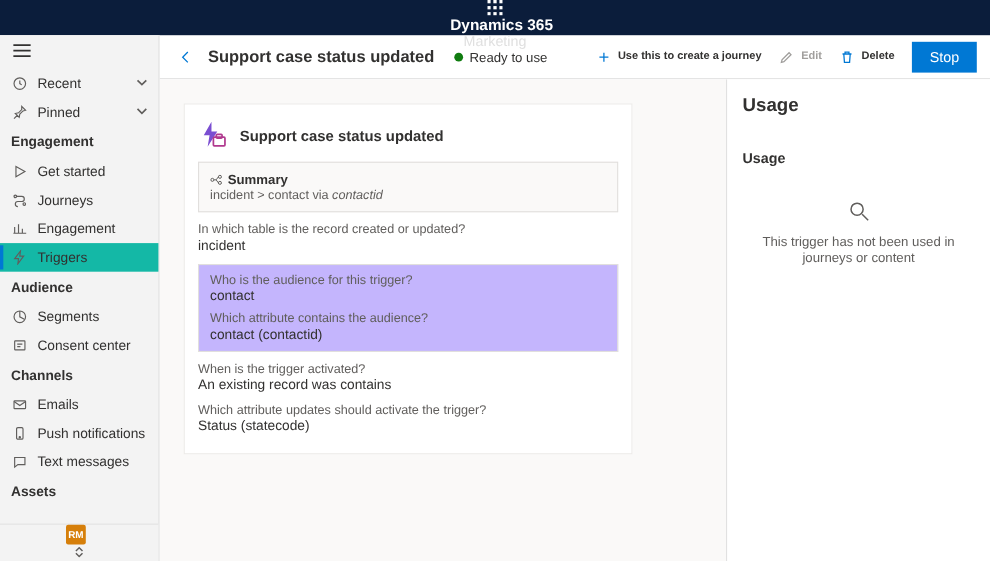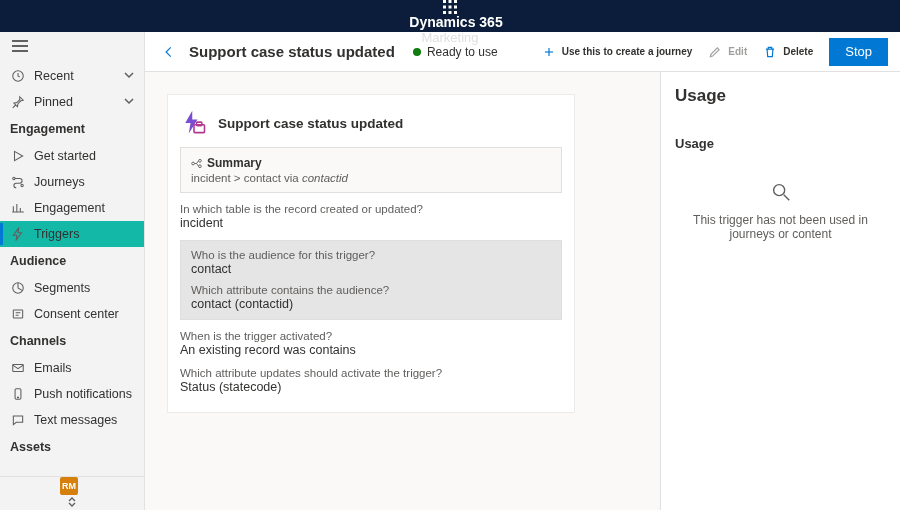--- a/index.html
+++ b/index.html
@@ -59,21 +59,21 @@
 .trig-icon { width:28px; height:28px; margin-right:10px; }
 .card-title { font-size:13.5px; font-weight:600; }
 .summary-box { margin: 0 12px; border:1px solid #e1dfdd; background:#faf9f8; padding:8px 10px; }
 .summary-label { font-size:12px; font-weight:600; display:flex; align-items:center; }
 .summary-label svg { width:11px; height:11px; margin-right:5px; }
 .summary-path { font-size:11.5px; color:#605e5c; margin-top:2px; }
 .summary-path i { font-style: italic; }
 .qa { padding: 10px 12px 0; }
 .qa .q { font-size:11.5px; color:#605e5c; }
 .qa .a { font-size:12.5px; color:#323130; margin-top:1px; }
-.inner-box { margin:10px 12px 0; border:1px solid #e1dfdd; background:#e5e5e5; padding:8px 10px; }
+.inner-box { margin:10px 12px 0; border:1px solid #e1dfdd; background:#c4b5fd; padding:8px 10px; }
 .inner-box .q { font-size:11.5px; color:#605e5c; }
 .inner-box .a { font-size:12.5px; color:#323130; margin-top:1px; }
 .inner-box .sep { height:8px; }
 
 .side { width: 240px; border-left:1px solid #e1e1e1; padding: 14px 14px; background:#fff; }
 .side h2 { font-size: 17px; font-weight:600; margin-bottom: 30px; }
 .side h3 { font-size: 13px; font-weight:600; margin-bottom: 30px; }
 .empty { text-align:center; color:#605e5c; font-size:12px; }
 .empty svg { width:22px; height:22px; margin-bottom:10px; stroke:#605e5c; fill:none; stroke-width:1.5; display:block; margin-left:auto; margin-right:auto; }
 </style>

